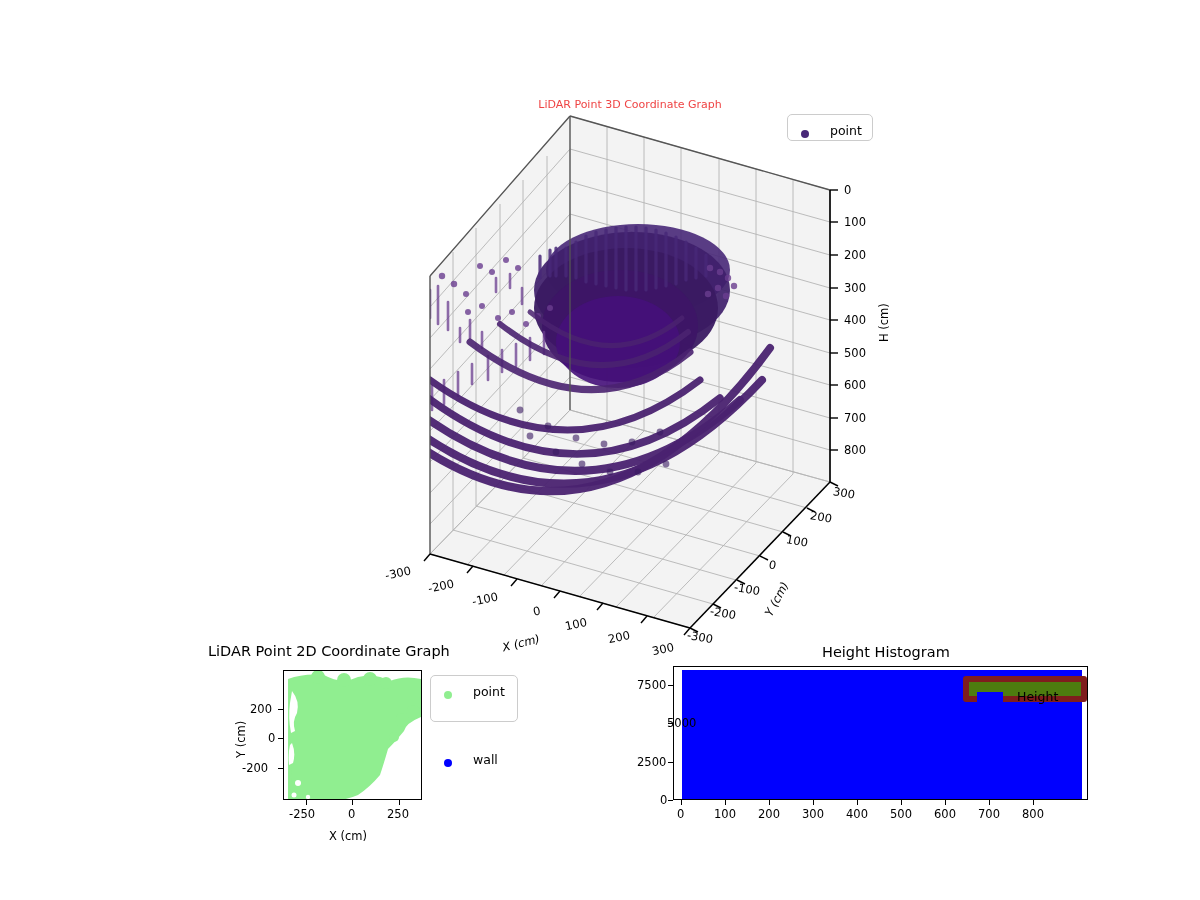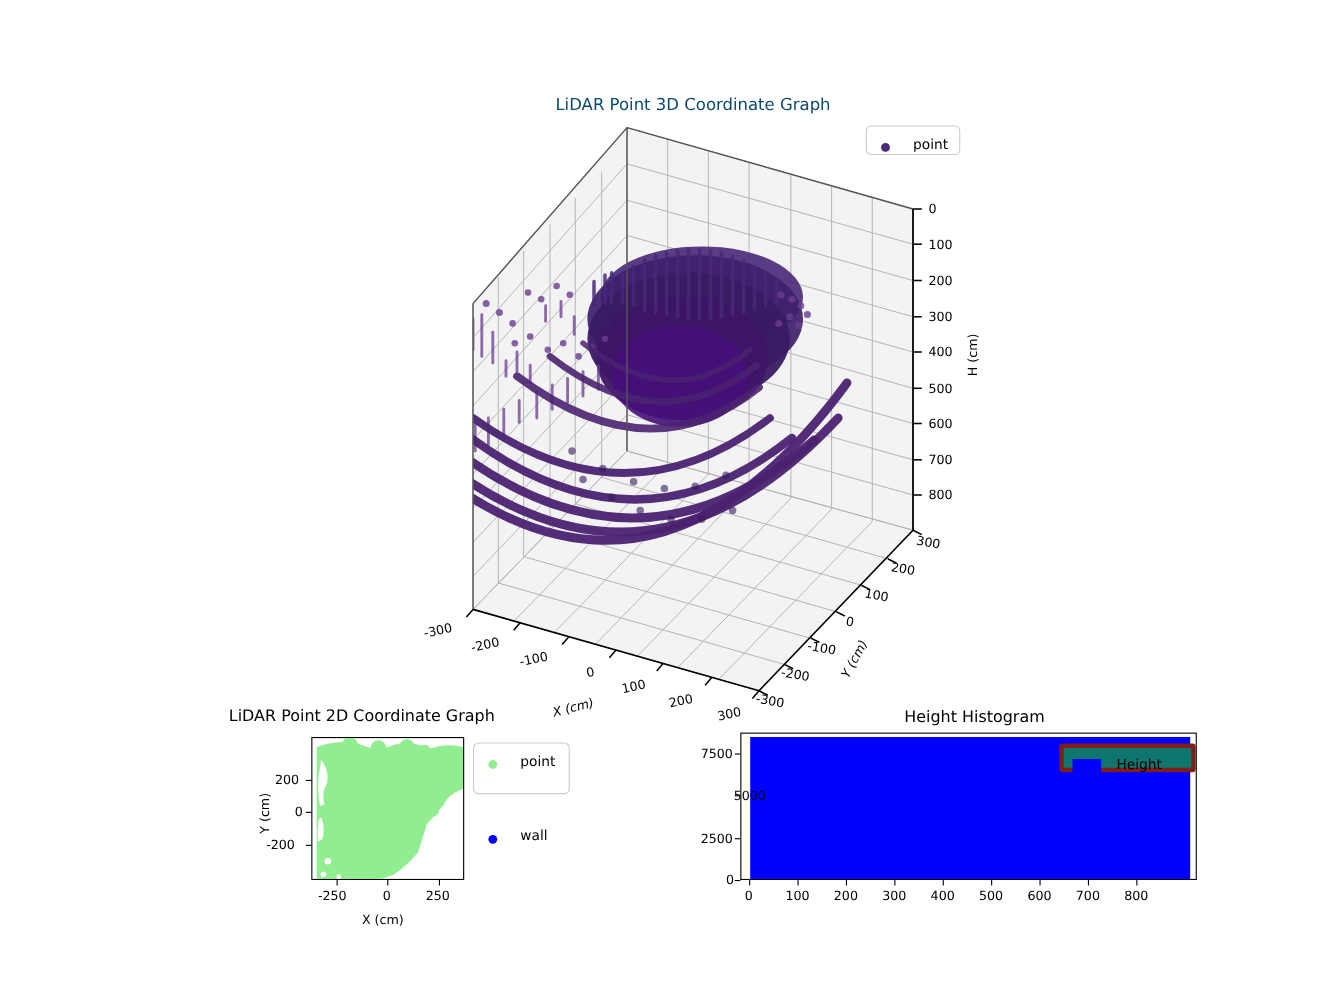--- a/index.html
+++ b/index.html
@@ -19,24 +19,25 @@
     position: absolute;
     left: 0; top: 0;
     width: 1200px;
     height: 900px;
     background: #ffffff;
   }
   .abs { position: absolute; }
 
   
   .title3d {
-    font-size: 15px;
-    color: #0c4a6e;
+    font-size: 11px;
+    color: #ef4444;
     text-align: center;
     white-space: nowrap;
+    margin-top: 12px;
   }
   .subtitle {
     font-size: 14.5px;
     color: #000;
     white-space: nowrap;
   }
   .ticklbl {
     font-size: 11.5px;
     color: #000;
     white-space: nowrap;
@@ -73,22 +74,22 @@
   }
   .legend-patch {
     width: 26px; height: 12px; display: block;
   }
   .legend-label {
     font-size: 12.5px;
     color: #000;
     padding-left: 14px;
   }
   .legend-box.hist {
-    background: #0f766e;
-    border: 4px solid #7f1d1d;
+    background: #4d7c0f;
+    border: 6px solid #7f1d1d;
     border-radius: 3px;
   }
 
   
   .axes-frame {
     border: 1px solid #000000;
     box-sizing: border-box;
     background: #ffffff;
     overflow: hidden;
   }

